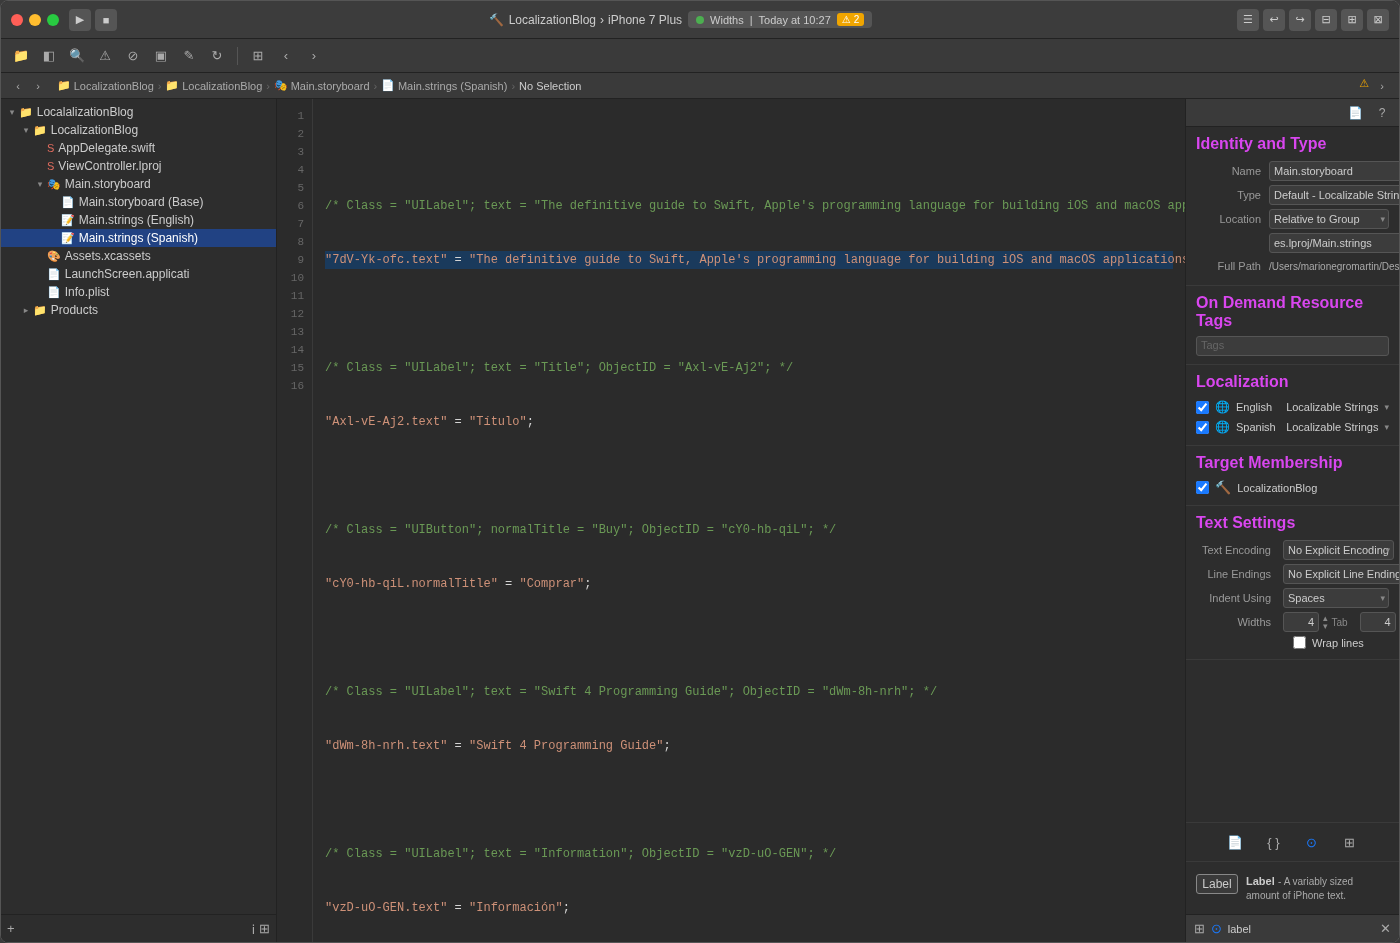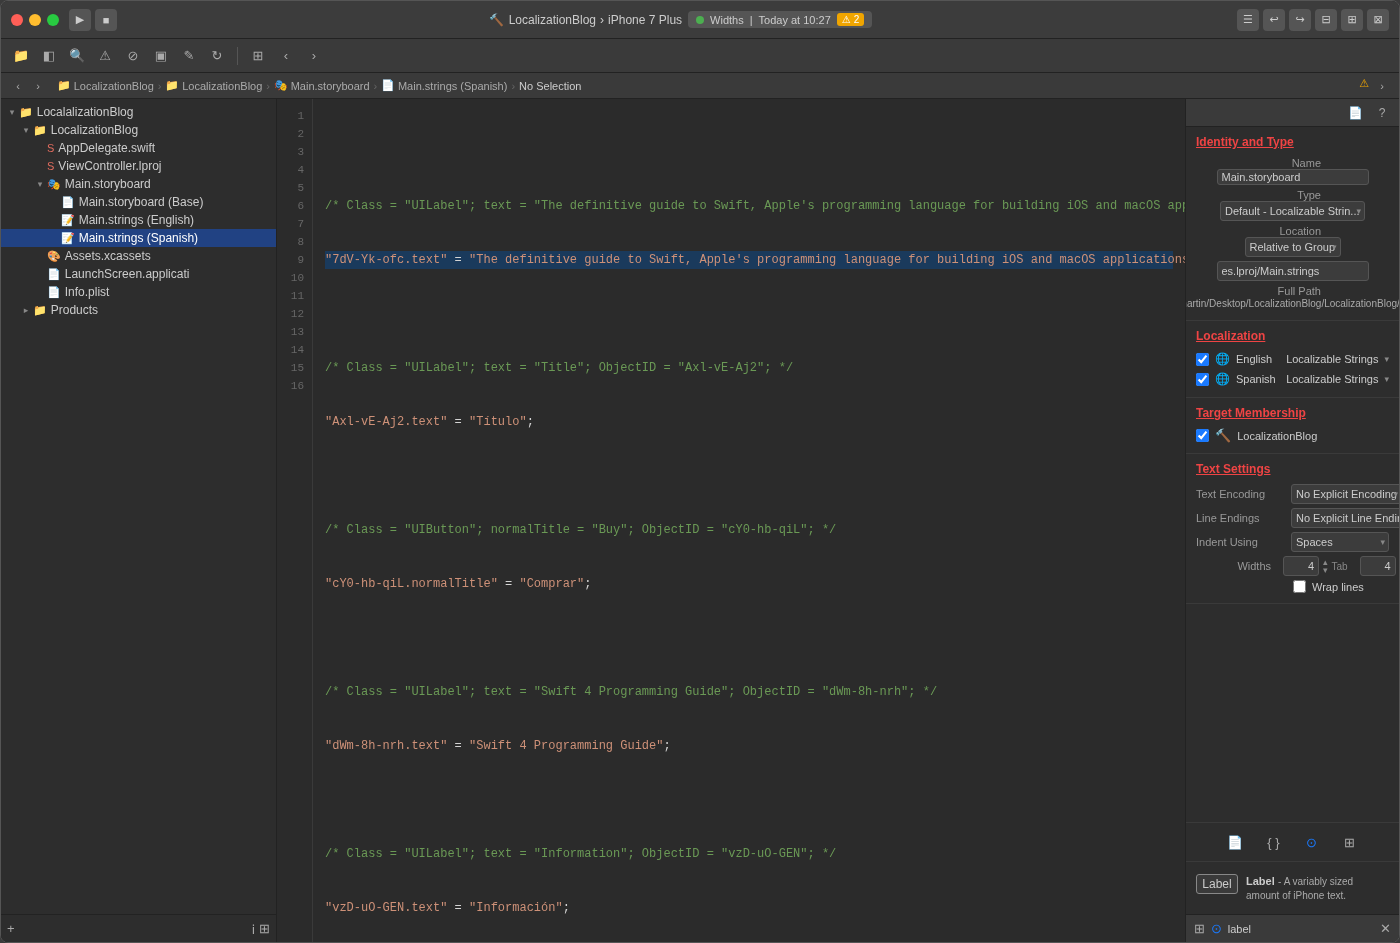--- a/index.html
+++ b/index.html
@@ -62,39 +62,39 @@
     .c-comment { color: #6a9955; }
     .c-string { color: #ce9178; }
     .c-punct { color: #d4d4d4; }
 
     
     .inspector { width: 214px; background: #2d2d2d; border-left: 1px solid #222; display: flex; flex-direction: column; overflow-y: auto; flex-shrink: 0; }
     .inspector-toolbar { height: 28px; background: #3a3a3a; display: flex; align-items: center; justify-content: flex-end; padding: 0 6px; gap: 4px; border-bottom: 1px solid #222; }
     .inspector-toolbar-btn { width: 22px; height: 22px; background: transparent; border: none; color: #aaa; cursor: pointer; font-size: 12px; display: flex; align-items: center; justify-content: center; border-radius: 3px; }
 
     .inspector-section { border-bottom: 1px solid #3a3a3a; padding: 8px 0; }
-    .inspector-section-title { font-size: 12px; font-weight: 600; color: #ef4444; padding: 0 10px 6px; text-decoration: underline; }
-
-    .inspector-row { display: flex; align-items: center; padding: 2px 10px; min-height: 22px; flex-direction: column; }
+    .inspector-section-title { font-size: 16px; font-weight: 600; color: #d946ef; padding: 0 10px 6px; }
+
+    .inspector-row { display: flex; align-items: center; padding: 2px 10px; min-height: 22px; }
     .inspector-label { color: #999; font-size: 11px; min-width: 65px; text-align: right; margin-right: 8px; flex-shrink: 0; }
     .inspector-input { flex: 1; background: #3c3c3c; border: 1px solid #555; border-radius: 3px; padding: 1px 4px; font-size: 11px; color: #ccc; height: 20px; }
     .inspector-select { flex: 1; background: #3c3c3c; border: 1px solid #555; border-radius: 3px; padding: 1px 4px; font-size: 11px; color: #ccc; height: 20px; appearance: none; cursor: pointer; }
     .inspector-select-wrap { flex: 1; position: relative; display: flex; align-items: center; }
     .inspector-select-wrap::after { content: '▾'; position: absolute; right: 4px; color: #888; font-size: 9px; pointer-events: none; }
     .loc-row { display: flex; align-items: center; padding: 2px 10px; gap: 6px; min-height: 20px; }
     .loc-checkbox { width: 13px; height: 13px; accent-color: #1a7aff; }
     .loc-flag { font-size: 12px; }
     .loc-name { font-size: 11px; color: #ccc; flex: 1; }
     .loc-type { font-size: 11px; color: #ccc; }
 
     .target-row { display: flex; align-items: center; padding: 2px 10px; gap: 6px; }
     .target-icon { font-size: 13px; }
 
     .text-settings-row { display: flex; align-items: center; padding: 2px 10px; min-height: 22px; }
-    .text-settings-label { color: #999; font-size: 11px; min-width: 75px; text-align: left; margin-right: 20px; flex-shrink: 0; }
+    .text-settings-label { color: #999; font-size: 11px; min-width: 75px; text-align: right; margin-right: 12px; flex-shrink: 0; }
 
     .widths-row { display: flex; align-items: center; padding: 2px 10px; gap: 4px; }
     .widths-label { color: #999; font-size: 11px; min-width: 75px; text-align: right; margin-right: 8px; flex-shrink: 0; }
     .width-input { width: 36px; background: #3c3c3c; border: 1px solid #555; border-radius: 3px; padding: 1px 4px; font-size: 11px; color: #ccc; height: 20px; text-align: right; }
     .width-sub-label { font-size: 10px; color: #888; }
 
     .wrap-row { display: flex; align-items: center; padding: 2px 10px; gap: 6px; }
     .wrap-label { font-size: 11px; color: #ccc; }
 
     
@@ -369,20 +369,26 @@
 
         <div class="inspector-row">
           <span class="inspector-label">Full Path</span>
           <div style="flex:1; display:flex; align-items: flex-start; gap: 4px; font-size: 10px; line-height: 13px;">
             <span style="color:#aaa; font-size: 10px; line-height: 13px;">/Users/marionegromartin/Desktop/LocalizationBlog/LocalizationBlog/es.lproj/Main.strings</span>
 
           </div>
         </div>
       </div>
 
+      <div class="inspector-section">
+        <div class="inspector-section-title">On Demand Resource Tags</div>
+        <div class="on-demand-tags">
+          <span style="color:#666;">Tags</span>
+        </div>
+      </div>
 
       <div class="inspector-section">
         <div class="inspector-section-title">Localization</div>
 
         <div class="loc-row">
           <input type="checkbox" class="loc-checkbox" checked="" style="">
           <span class="loc-flag">🌐</span>
           <span class="loc-name">English</span>
           <span class="loc-type">Localizable Strings</span>
           <span style="color:#888; font-size:9px;">▾</span>

